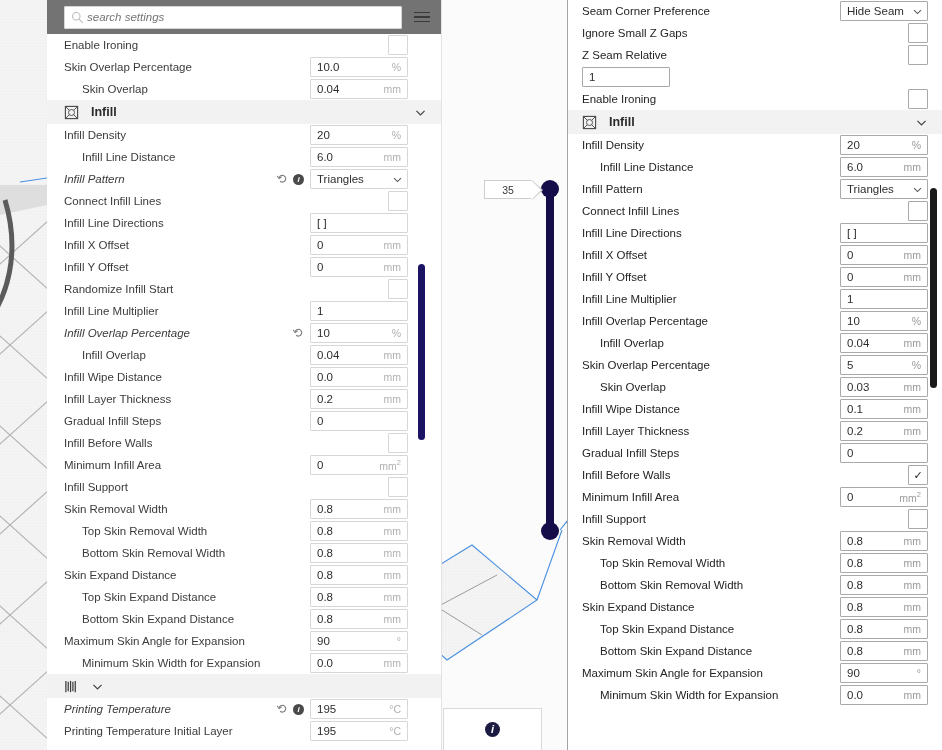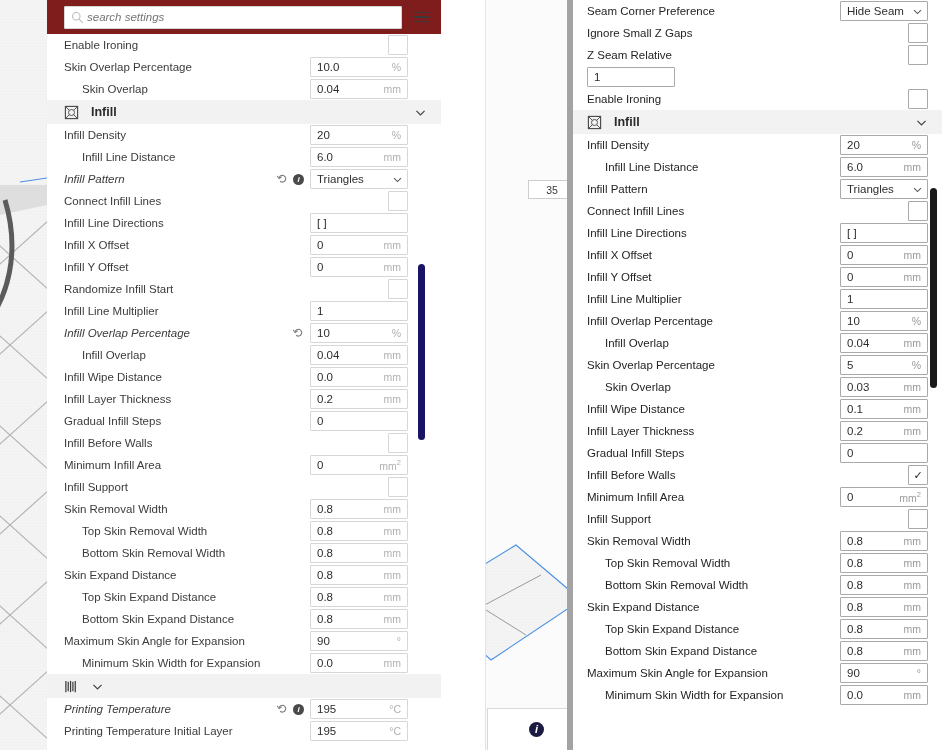--- a/index.html
+++ b/index.html
@@ -17,38 +17,37 @@
     top: 0; left: 0; width: 47px; height: 750px;
     background: #fbfbfb;
     overflow: hidden;
   }
   .viewport-mid {
     position: absolute;
     top: 0; left: 441px; width: 126px; height: 750px;
     background: #3b82f6;
     overflow: hidden;
     border-left: 1px solid #e3e3e3;
-    margin-left: 44px;
   }
   .plate-svg { position: absolute; top: 0; left: 0; }
 
   
   .panel {
     position: absolute;
     background: #ffffff;
     overflow: hidden;
   }
   .panel-left  { top: 0; left: 47px;  width: 394px; height: 750px; }
   .panel-right { top: 0; left: 567px; width: 375px; height: 750px;
-                 border-left: 6px solid #a3a3a3; }
+                 border-left: 1px solid #a3a3a3; }
 
   
   .search-header {
     position: absolute; top: 0; left: 0; right: 0; height: 34px;
-    background: #7f1d1d;
+    background: #737373;
     display: flex; align-items: center;
     padding: 0 8px 0 17px;
   }
   .search-box {
     flex: 1; height: 23px;
     border: 1px solid #d6d6d6; background: #fff;
     border-radius: 1px;
     display: flex; align-items: center;
     padding: 0 6px;
   }

